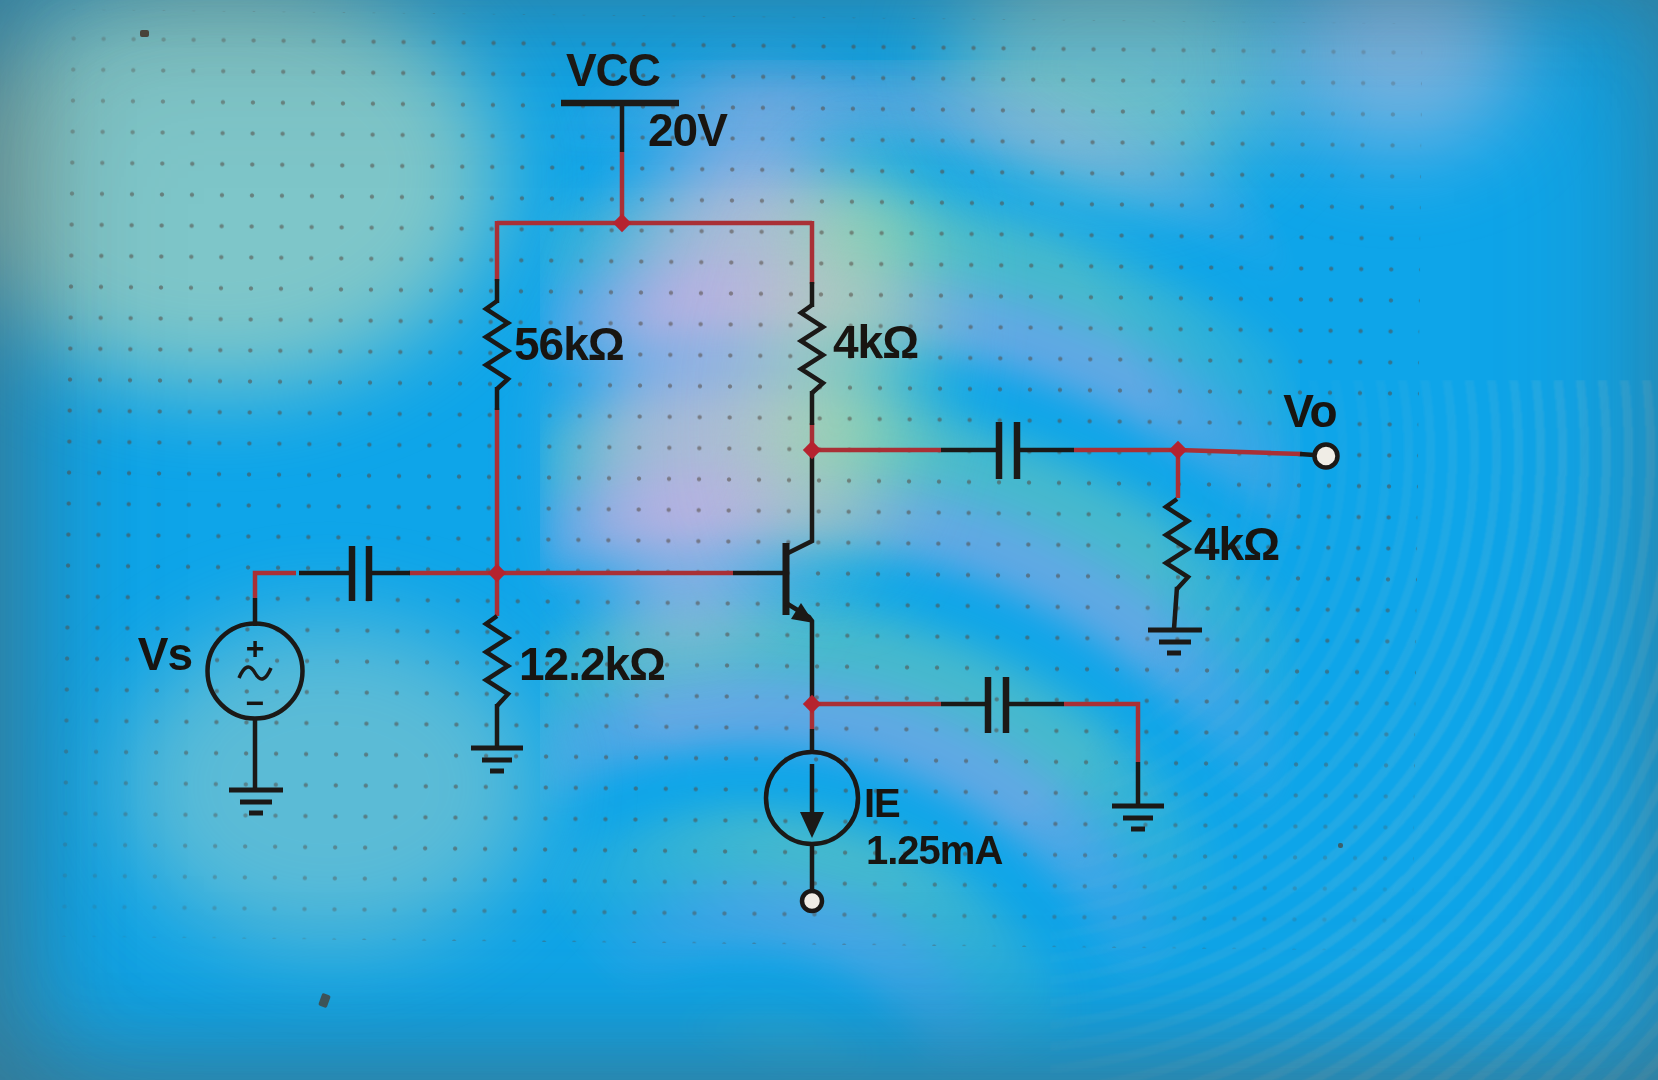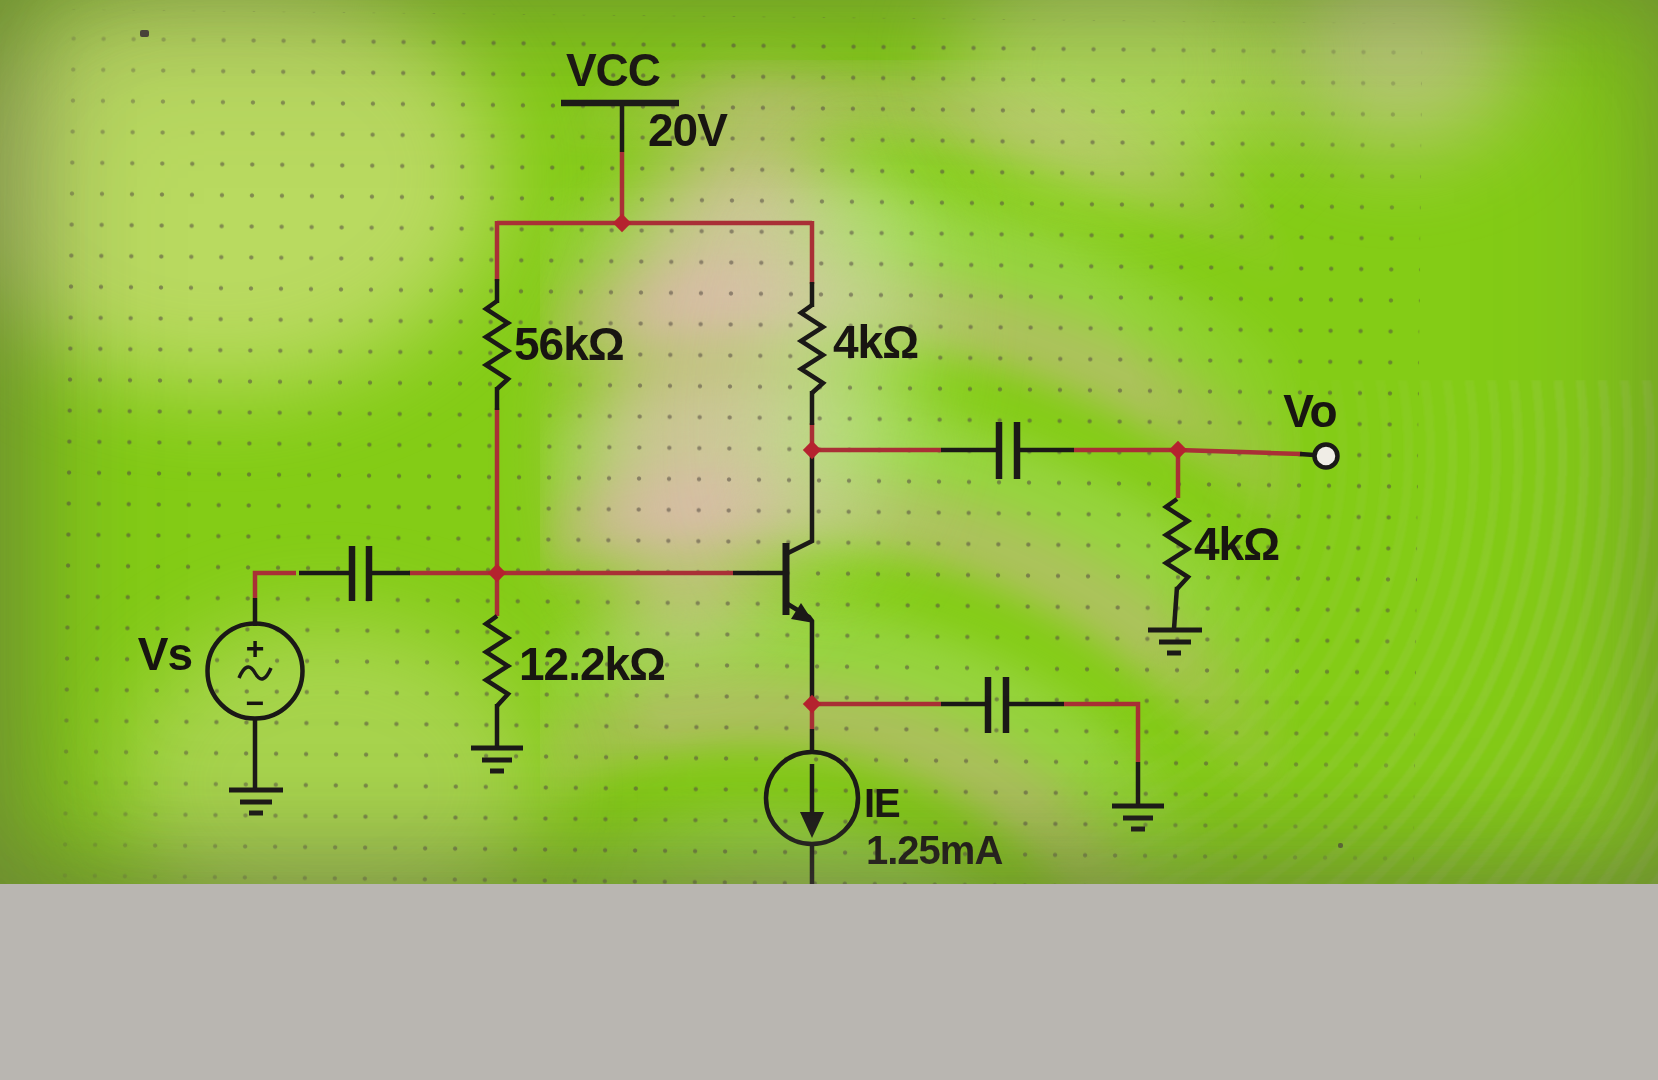--- a/index.html
+++ b/index.html
@@ -1,18 +1,18 @@
 <!DOCTYPE html>
 <html><head>
 <meta charset="utf-8">
 <style>
   html,body{margin:0;padding:0;background:#b9b6b1;}
   .stage{
-    position:relative;width:1658px;height:884px;overflow:hidden;
-    background:#84cc16;font-family:"Liberation Sans",sans-serif;
+    position:relative;width:1658px;height:1080px;overflow:hidden;
+    background:#0ea5e9;font-family:"Liberation Sans",sans-serif;
   }
   
   .tint{position:absolute;pointer-events:none;}
   .blob{border-radius:50%;filter:blur(46px);}
   .t-yellow1{left:-60px;top:-40px;width:560px;height:430px;background:rgba(238,231,170,.50);}
   .t-yellow2{left:950px;top:-60px;width:330px;height:250px;background:rgba(236,232,180,.40);}
   .t-pink-tr{left:1280px;top:-50px;width:240px;height:200px;background:rgba(247,205,226,.45);}
   .t-pink1{left:600px;top:90px;width:240px;height:560px;background:rgba(248,185,222,.55);transform:rotate(10deg);}
   .t-green1{left:770px;top:150px;width:150px;height:420px;background:rgba(196,232,152,.50);transform:rotate(8deg);}
   .t-yellow3{left:120px;top:620px;width:420px;height:330px;background:rgba(235,230,180,.35);}

